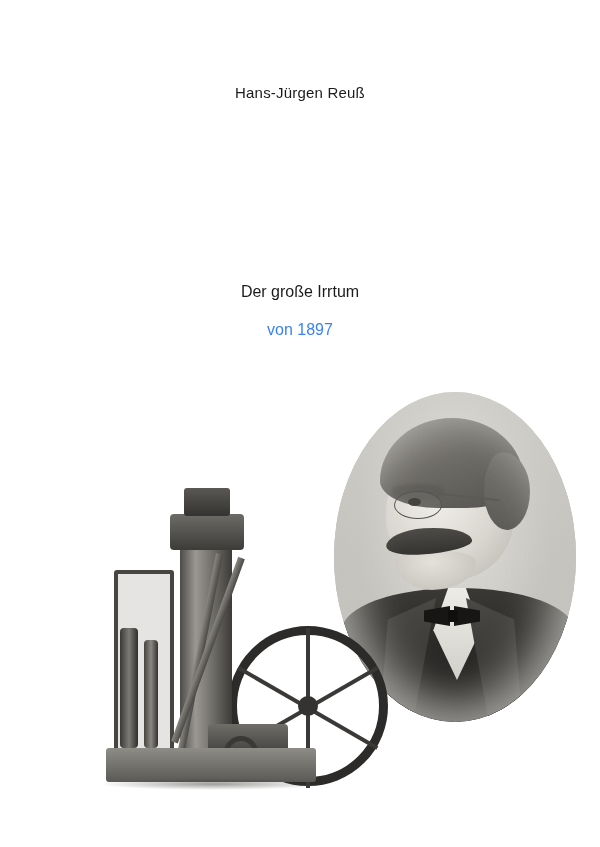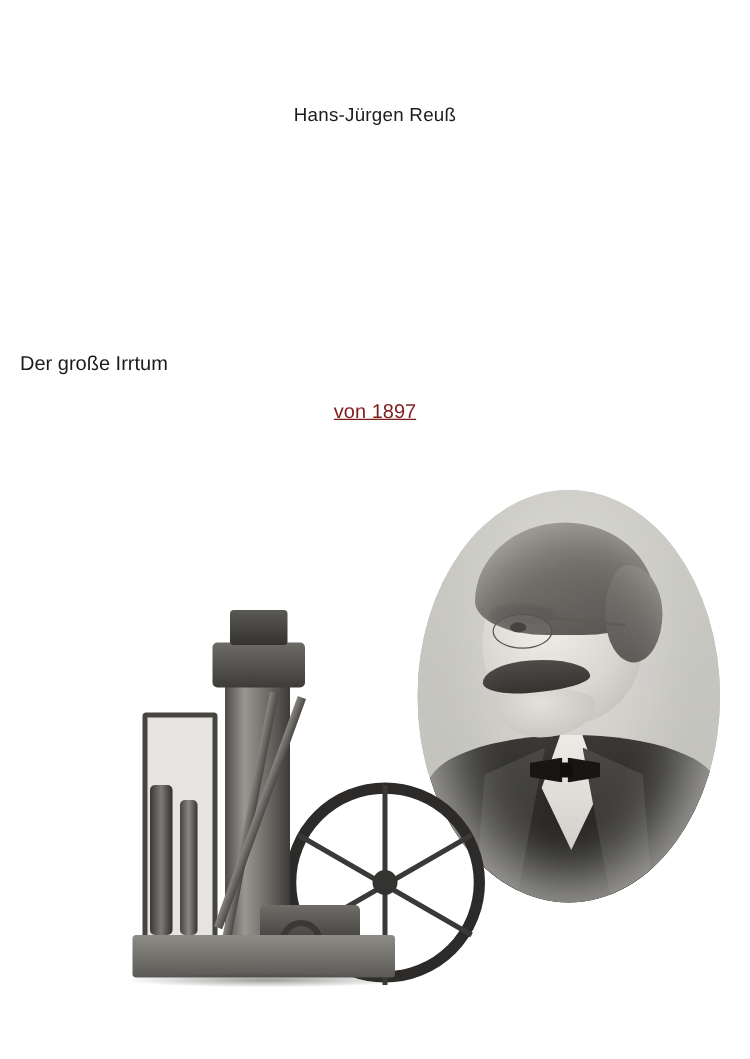--- a/index.html
+++ b/index.html
@@ -39,33 +39,32 @@
     text-align: center;
     font-size: 31px;
     letter-spacing: 0.3px;
     color: #0f0f0f;
   }
   .subtitle {
     position: absolute;
     top: 283px;
     left: 0;
     width: 100%;
-    text-align: left;
+    text-align: center;
     font-size: 16px;
     color: #1b1b1b;
   }
   .subtitle2 {
     position: absolute;
     top: 321px;
     left: 0;
     width: 100%;
     text-align: center;
     font-size: 16px;
-    color: #7f1d1d;
-    text-decoration: underline;
+    color: #3b82f6;
   }
 
   
   .portrait {
     position: absolute;
     left: 318px;
     top: 392px;
     width: 242px;
     height: 330px;
     border-radius: 50% / 50%;

